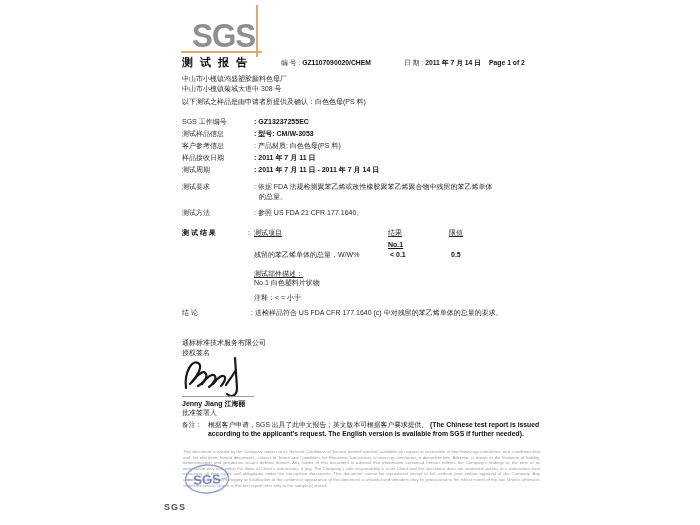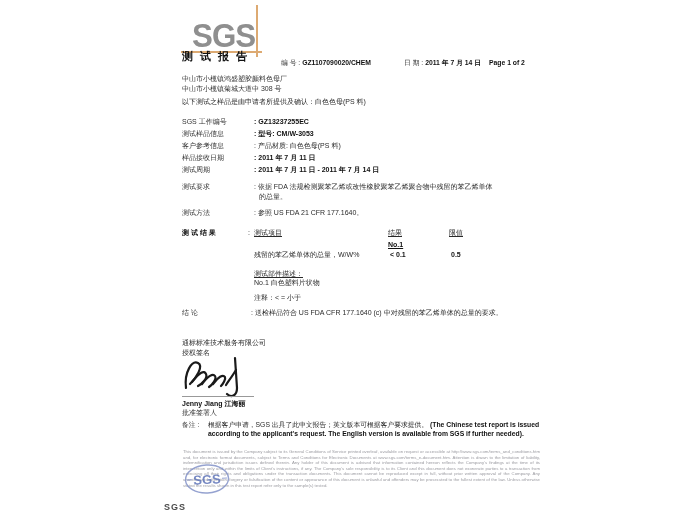--- a/index.html
+++ b/index.html
@@ -28,21 +28,21 @@
 </style>
 </head>
 <body>
 
 <div class="page">
 
   <div class="abs logo-text" style="left:192px; top:16px;">SGS</div>
   <div class="abs tanline" style="left:256px; top:5px; width:2px; height:52px;"></div>
   <div class="abs tanline" style="left:181px; top:51px; width:81px; height:2px;"></div>
 
-  <div class="abs title" style="left:182px; top:49px;">测 试 报 告</div>
+  <div class="abs title" style="left:182px; top:55px;">测 试 报 告</div>
   <div class="abs fs68 nowrap" style="left:281px; top:58px;">
     <span class="label">编 号 : </span><span class="b">GZ1107090020/CHEM</span>
   </div>
   <div class="abs fs68 nowrap" style="left:404px; top:58px;">
     <span class="label">日 期 : </span><span class="b">2011 年 7 月 14 日</span>
   </div>
   <div class="abs fs68 b nowrap" style="left:489px; top:58px;">Page 1 of 2</div>
 
   <div class="abs fs7 label" style="left:182px; top:74px;">中山市小榄镇鸿盛塑胶颜料色母厂</div>
   <div class="abs fs7 label" style="left:182px; top:84px;">中山市小榄镇菊城大道中 308 号</div>

